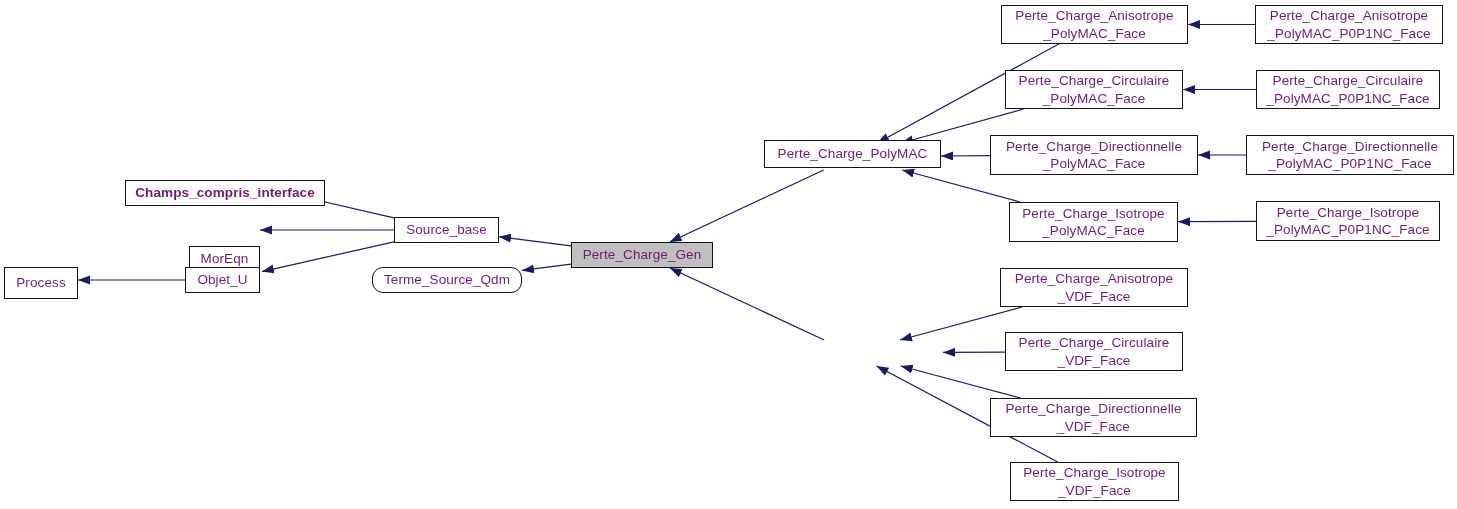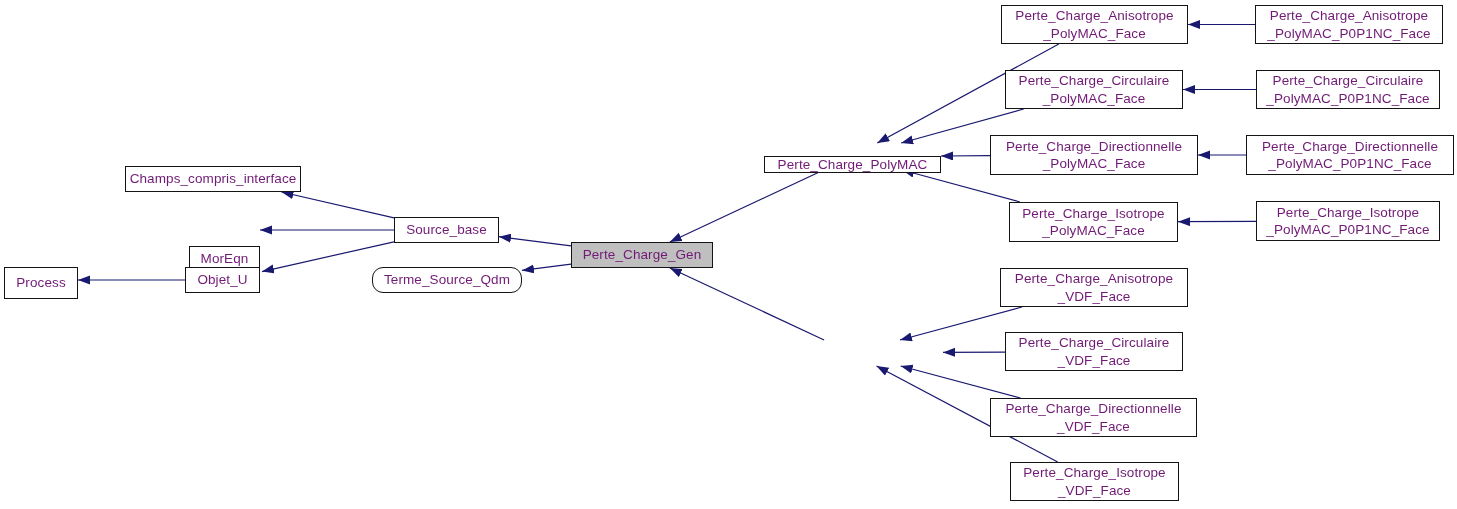--- a/index.html
+++ b/index.html
@@ -83,39 +83,39 @@
         <line x1="1022.0" y1="307.0" x2="900.0" y2="340.0" class="edge-line" marker-end="url(#arrowhead)"></line>
         <line x1="1005.0" y1="352.1" x2="943.0" y2="352.4" class="edge-line" marker-end="url(#arrowhead)"></line>
         <line x1="1020.5" y1="398.0" x2="900.7" y2="366.0" class="edge-line" marker-end="url(#arrowhead)"></line>
         <line x1="1057.7" y1="462.0" x2="876.5" y2="366.0" class="edge-line" marker-end="url(#arrowhead)"></line>
       </g>
   </svg>
 
 <div class="node" style="left: 4px; top: 267px; width: 74px; height: 32px;">
       <span class="node-label">Process</span>
     </div>
-    <div class="node" style="left: 125px; top: 166px; width: 176px; height: 26px;">
+    <div class="node" style="left: 125px; top: 180px; width: 200px; height: 26px; font-weight: bold;">
       <span class="node-label">Champs_compris_interface</span>
     </div>
     <div class="node" style="left: 189px; top: 217px; width: 71px; height: 26px; margin-top: 29px;">
       <span class="node-label">MorEqn</span>
     </div>
     <div class="node" style="left: 185px; top: 267px; width: 75px; height: 26px;">
       <span class="node-label">Objet_U</span>
     </div>
     <div class="node" style="left: 394px; top: 217px; width: 105px; height: 26px;">
       <span class="node-label">Source_base</span>
     </div>
     <div class="node" style="left: 372px; top: 267px; width: 150px; height: 26px; border-radius: 11px;">
       <span class="node-label">Terme_Source_Qdm</span>
     </div>
     <div class="node selected" style="left: 571px; top: 242px; width: 142px; height: 26px;">
       <span class="node-label">Perte_Charge_Gen</span>
     </div>
-    <div class="node" style="left: 764px; top: 156px; width: 177px; height: 17px;">
+    <div class="node" style="left: 764px; top: 140px; width: 177px; height: 28px;">
       <span class="node-label">Perte_Charge_PolyMAC</span>
     </div>
     <div class="node" style="left: 1001px; top: 5px; width: 187px; height: 39px;">
       <span class="node-label">Perte_Charge_Anisotrope
 _PolyMAC_Face</span>
     </div>
     <div class="node" style="left: 1005px; top: 70px; width: 178px; height: 39px;">
       <span class="node-label">Perte_Charge_Circulaire
 _PolyMAC_Face</span>
     </div>

